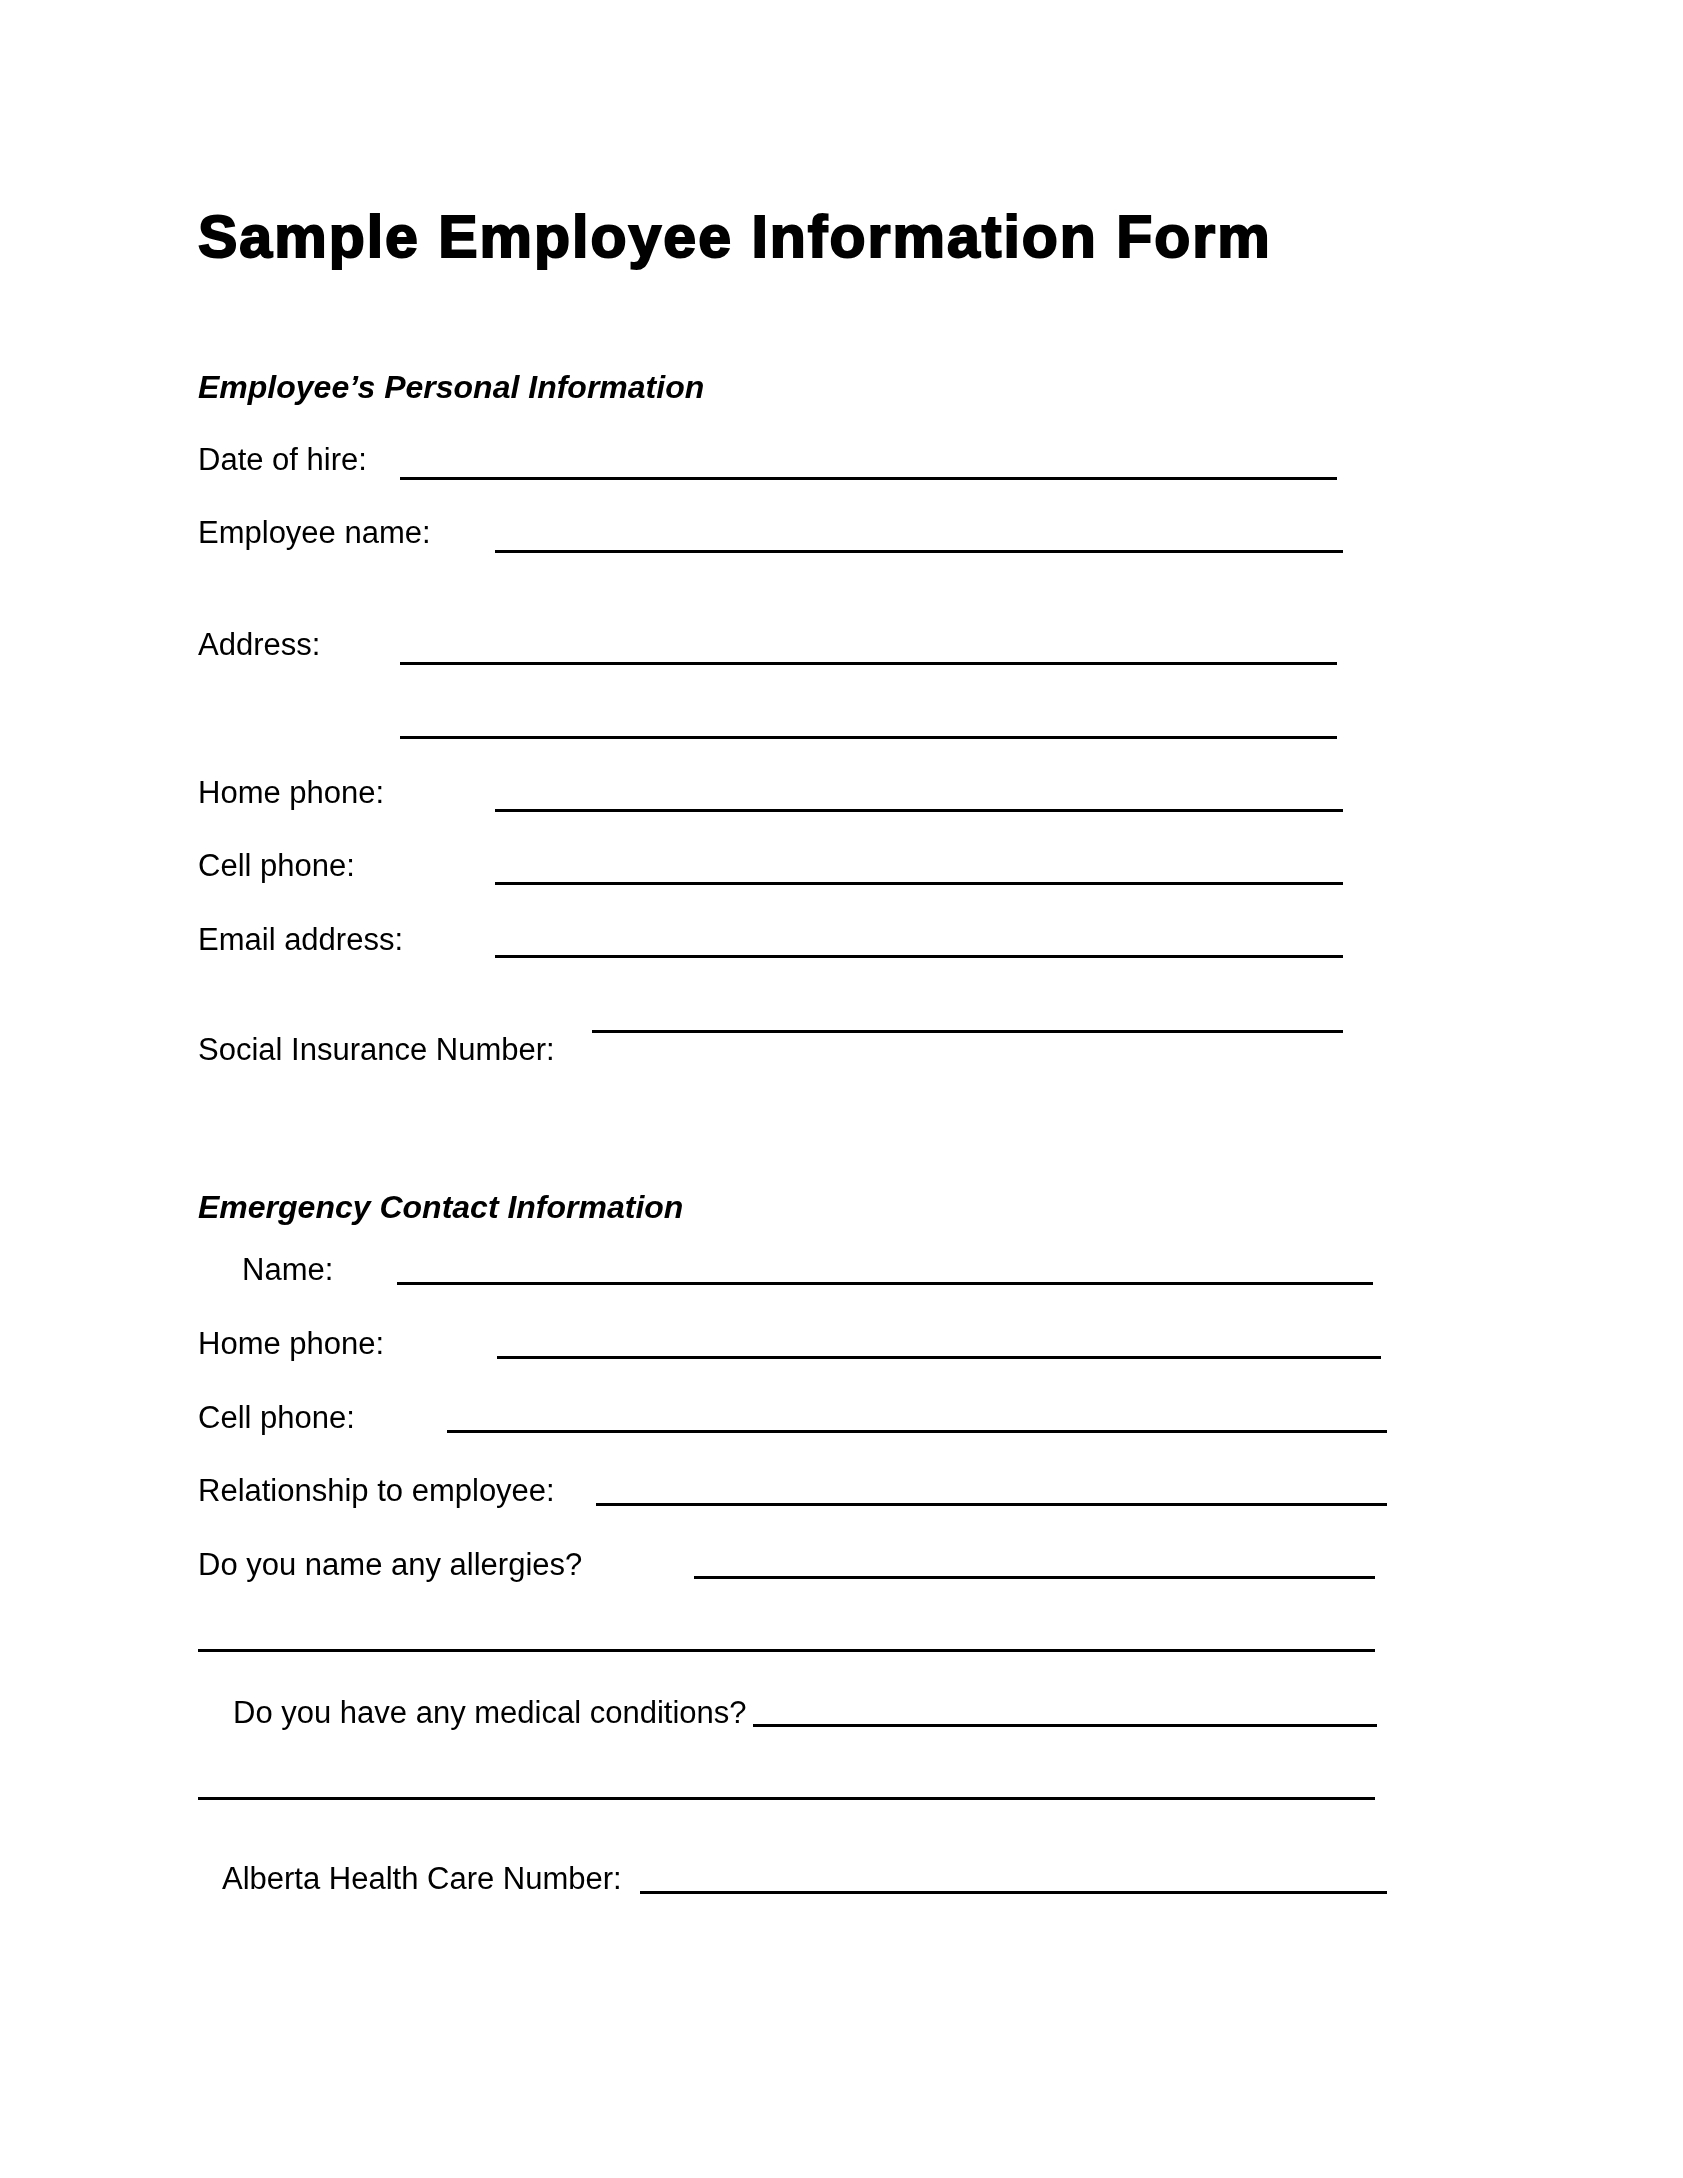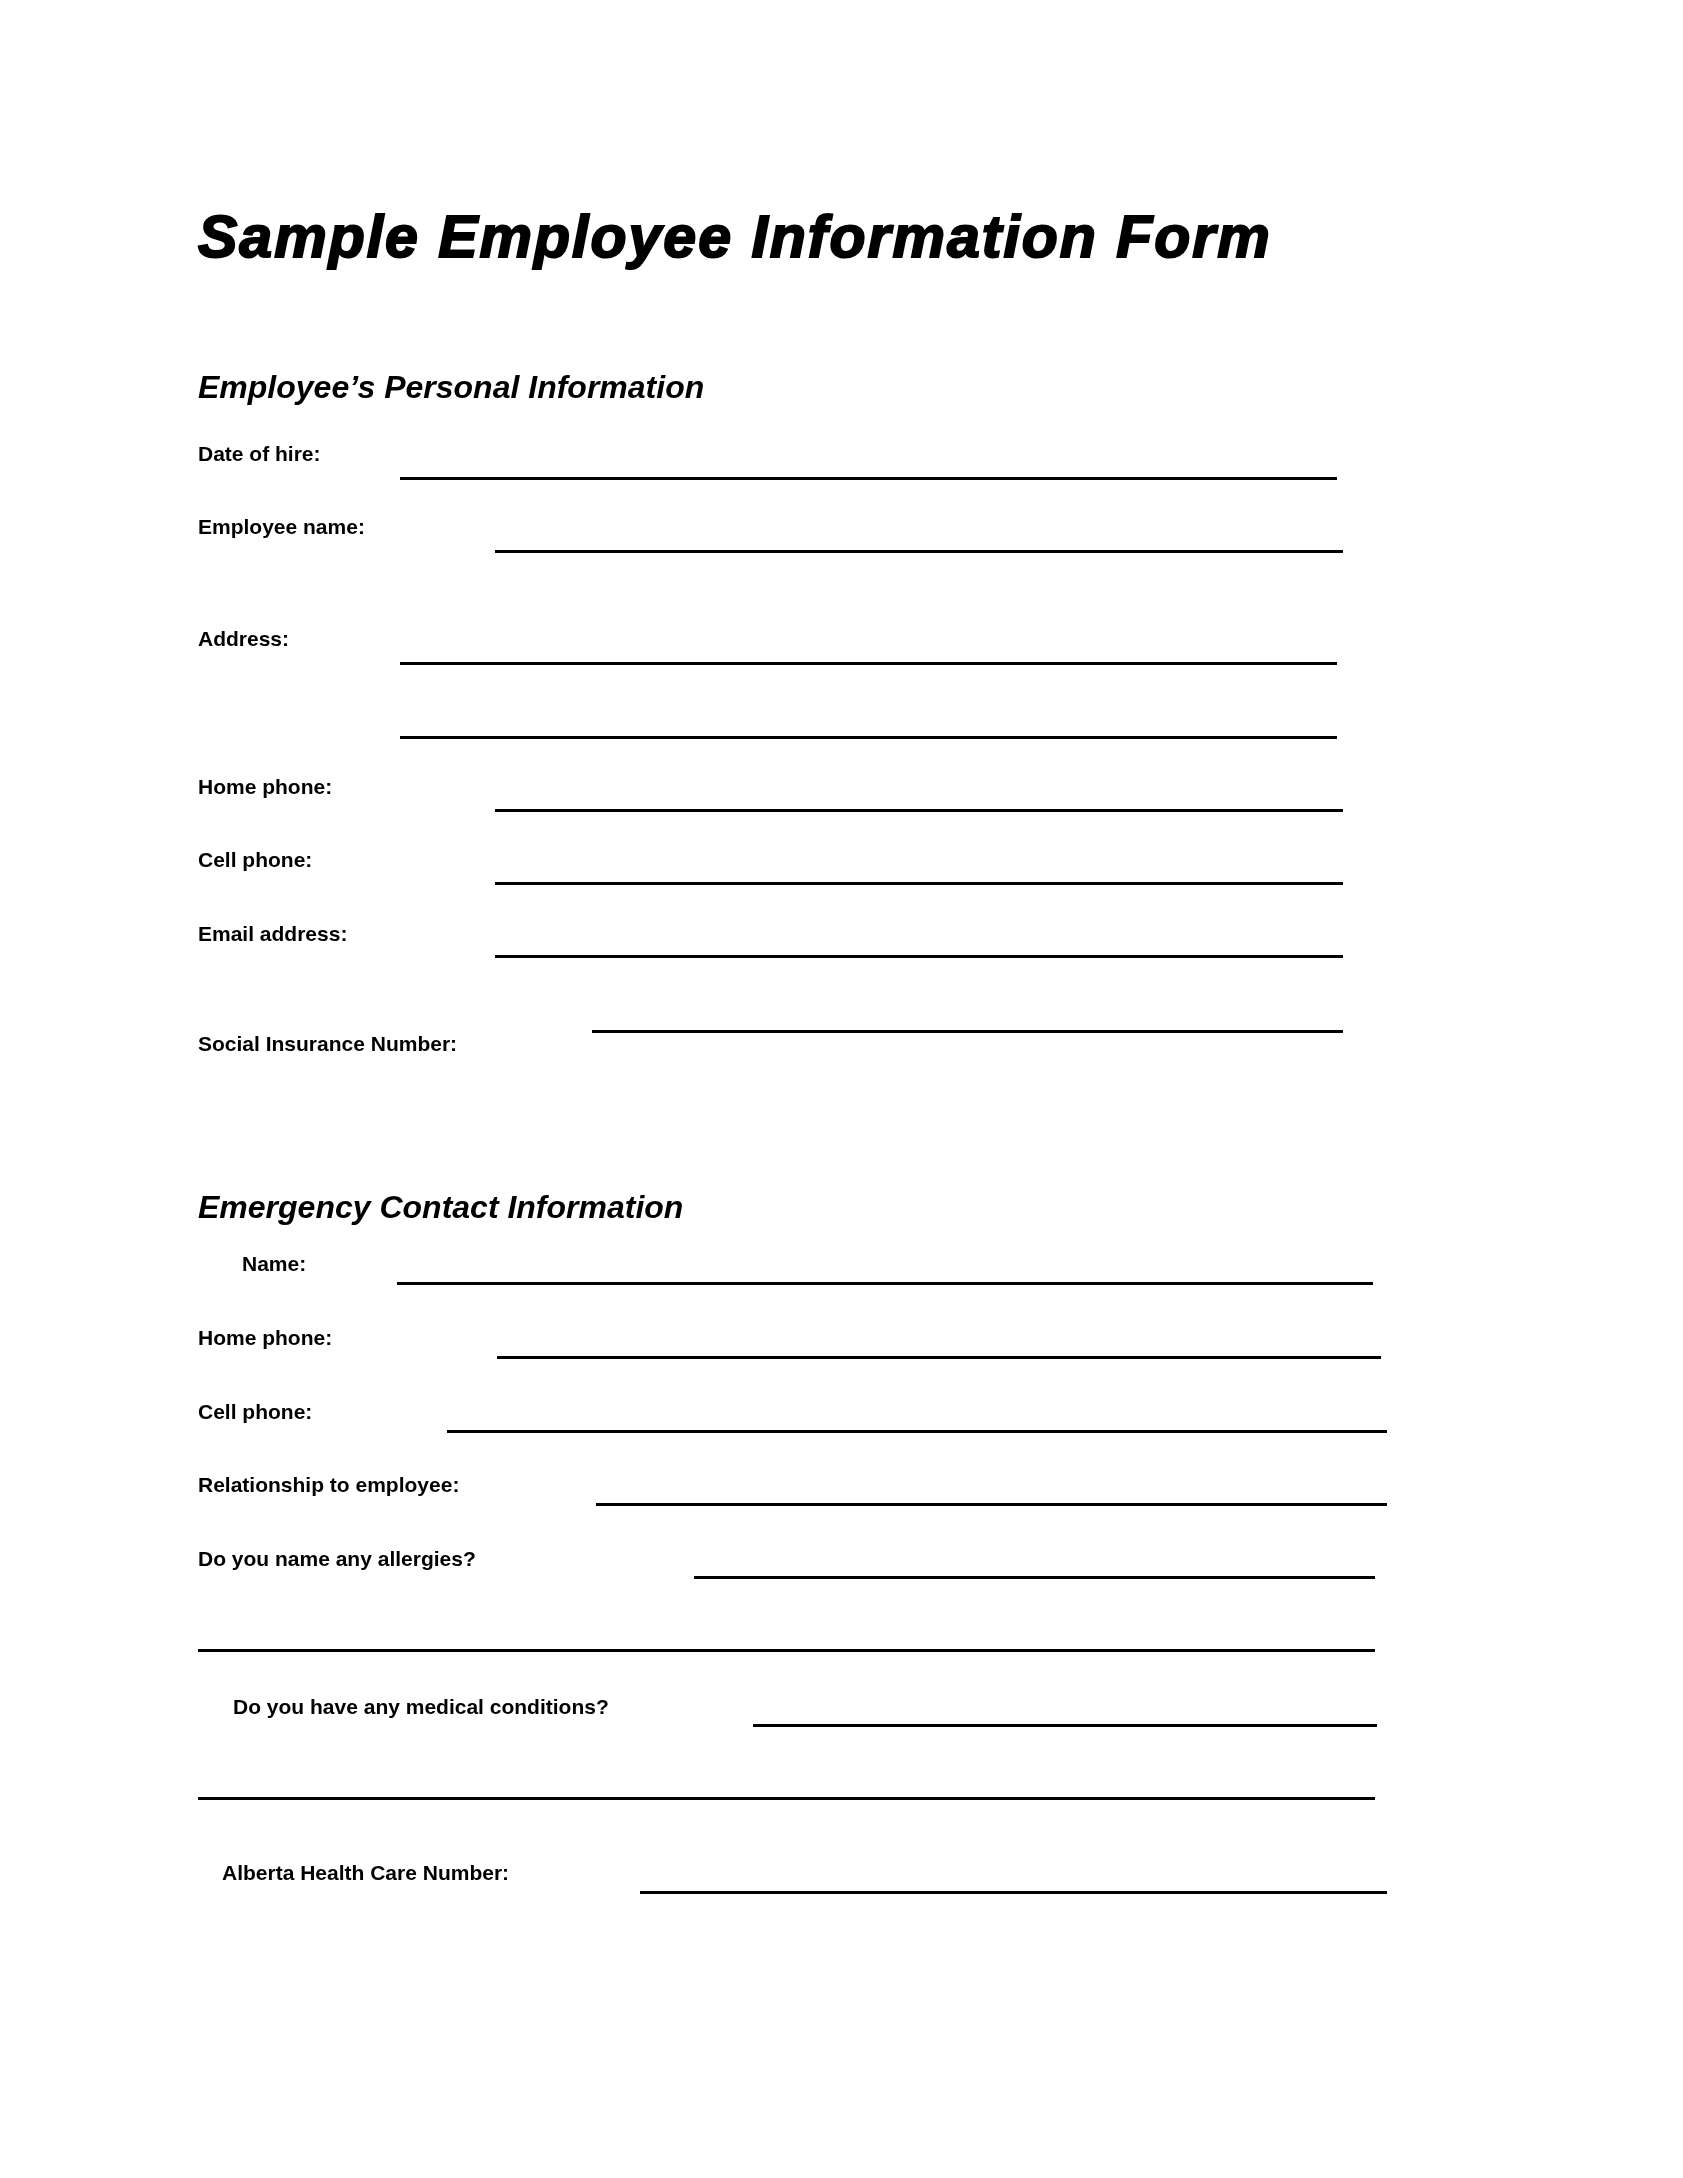--- a/index.html
+++ b/index.html
@@ -1,21 +1,21 @@
 <!DOCTYPE html>
 <html><head>
 <meta charset="utf-8">
 <style>
   html, body { margin:0; padding:0; background:#ffffff; }
   body { width:1683px; height:2178px; position:relative; overflow:hidden;
          font-family:"Liberation Sans", sans-serif; color:#000; }
   .title { position:absolute; left:198px; top:203px; font-size:59px; font-weight:900;
-           letter-spacing:2px; -webkit-text-stroke:2px #000; white-space:nowrap;font-style:italic; }
+           letter-spacing:2px; -webkit-text-stroke:2px #000; white-space:nowrap; }
   .section { position:absolute; left:198px; font-size:32px; font-weight:bold; font-style:italic; white-space:nowrap; }
-  .label { position:absolute; left:198px; font-size:21px; white-space:nowrap;font-weight:bold; }
+  .label { position:absolute; left:198px; font-size:31px; white-space:nowrap; }
   .line { position:absolute; height:3px; background:#000; }
 </style>
 </head>
 <body>
 
 <div class="title">Sample Employee Information Form</div>
 
 <div class="section" style="top:369px;">Employee’s Personal Information</div>
 
 <div class="label" style="top:442px;">Date of hire:</div>

